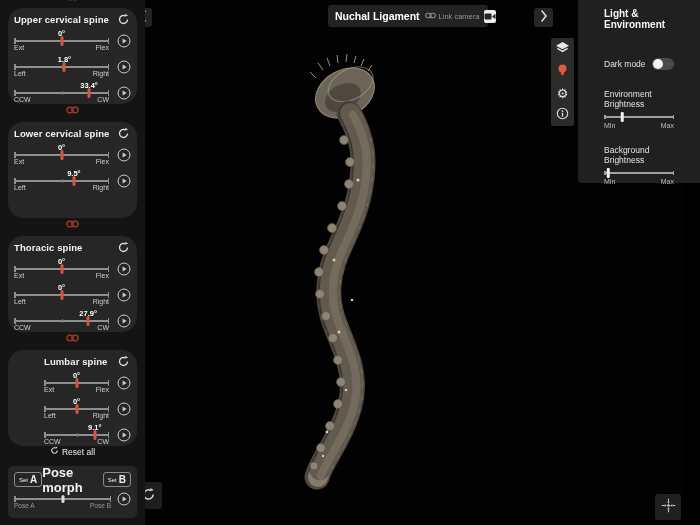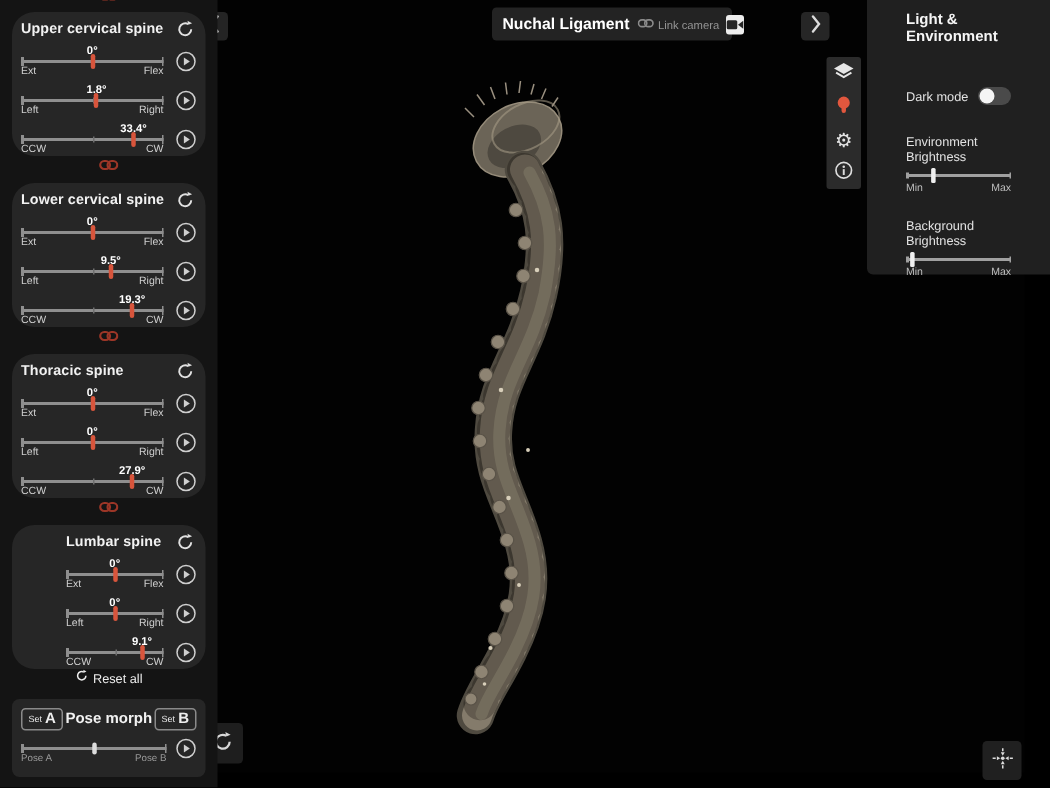--- a/index.html
+++ b/index.html
@@ -24,21 +24,21 @@
   .elabels { position:absolute; top:16.5px; left:0; right:0; display:flex; justify-content:space-between; font-size:7px; color:#cfcfcf; }
   .play { position:absolute; right:0; top:6.5px; width:14px; height:14px; background:none; border:none; padding:0; cursor:pointer; }
 
   .chain-row { position:absolute; left:0; width:145px; display:flex; justify-content:center; }
   .resetall { position:absolute; top:446px; left:0; width:145px; display:flex; align-items:center; justify-content:center; gap:3px; font-size:8.5px; color:#ececec; background:none; border:none; cursor:pointer; }
 
   .pose-panel { position:absolute; left:8px; top:466px; width:129px; height:52px; background:#262626; border-radius:5px; padding:5px 6px; }
   .pose-head { display:flex; justify-content:space-between; align-items:center; height:17px; }
   .setbtn { display:flex; align-items:center; gap:2px; background:none; border:1px solid #8a8a8a; border-radius:3px; padding:1px 4px; color:#eee; cursor:pointer; }
   .setbtn .s { font-size:6px; } .setbtn .l { font-size:10px; font-weight:bold; }
-  .pose-title { font-size:10px; font-weight:bold; color:#f2f2f2; }
+  .pose-title { font-size:13px; font-weight:bold; color:#f2f2f2; }
   .pose-srow { position:relative; height:24px; padding-right:20px; margin-top:1px; }
   .pose-srow .track { top:9px; }
   .pose-srow .midtick { left:50%; }
   .whandle { position:absolute; top:5.5px; width:3px; height:8.5px; border-radius:1.5px; background:#dcdcdc; transform:translateX(-50%); }
   .pose-srow .elabels { top:13px; font-size:6.5px; color:#9a9a9a; }
   .pose-srow .play { top:3px; }
 
   
   .viewport { position:absolute; left:128px; top:0; width:555px; height:515px; background:#020202; }
   .sqbtn { position:absolute; background:#242424; border:none; border-radius:3px; display:flex; align-items:center; justify-content:center; cursor:pointer; }
@@ -320,37 +320,20 @@
         <div class="elabels">
             <span>Left</span>
             <span>Right</span>
           </div>
       </div>
       <button class="play"><svg width="14" height="14" viewBox="0 0 14 14">
             <circle cx="7" cy="7" r="6" fill="none" stroke="#cfcfcf" stroke-width="1"></circle>
             <path d="M5.6 4.4 L9.6 7 L5.6 9.6 Z" fill="#cfcfcf"></path>
           </svg></button>
     </div>
-    <div class="srow">
-      <div class="slider">
-        <div class="val" style="left: 78%;">19.3°</div>
-        <div class="track">
-            <div class="midtick"></div>
-          </div>
-        <div class="handle" style="left: 78%;"></div>
-        <div class="elabels">
-            <span>CCW</span>
-            <span>CW</span>
-          </div>
-      </div>
-      <button class="play"><svg width="14" height="14" viewBox="0 0 14 14">
-            <circle cx="7" cy="7" r="6" fill="none" stroke="#cfcfcf" stroke-width="1"></circle>
-            <path d="M5.6 4.4 L9.6 7 L5.6 9.6 Z" fill="#cfcfcf"></path>
-          </svg></button>
-    </div>
   </div>
 
   <div class="chain-row" style="top:220px;">
     <svg width="13" height="8" viewBox="0 0 16 9">
         <g fill="none" stroke="#9c3627" stroke-width="1.8">
           <rect x="1" y="1.2" width="8" height="6.6" rx="3.3"></rect>
           <rect x="7" y="1.2" width="8" height="6.6" rx="3.3"></rect>
         </g>
       </svg>
   </div>

